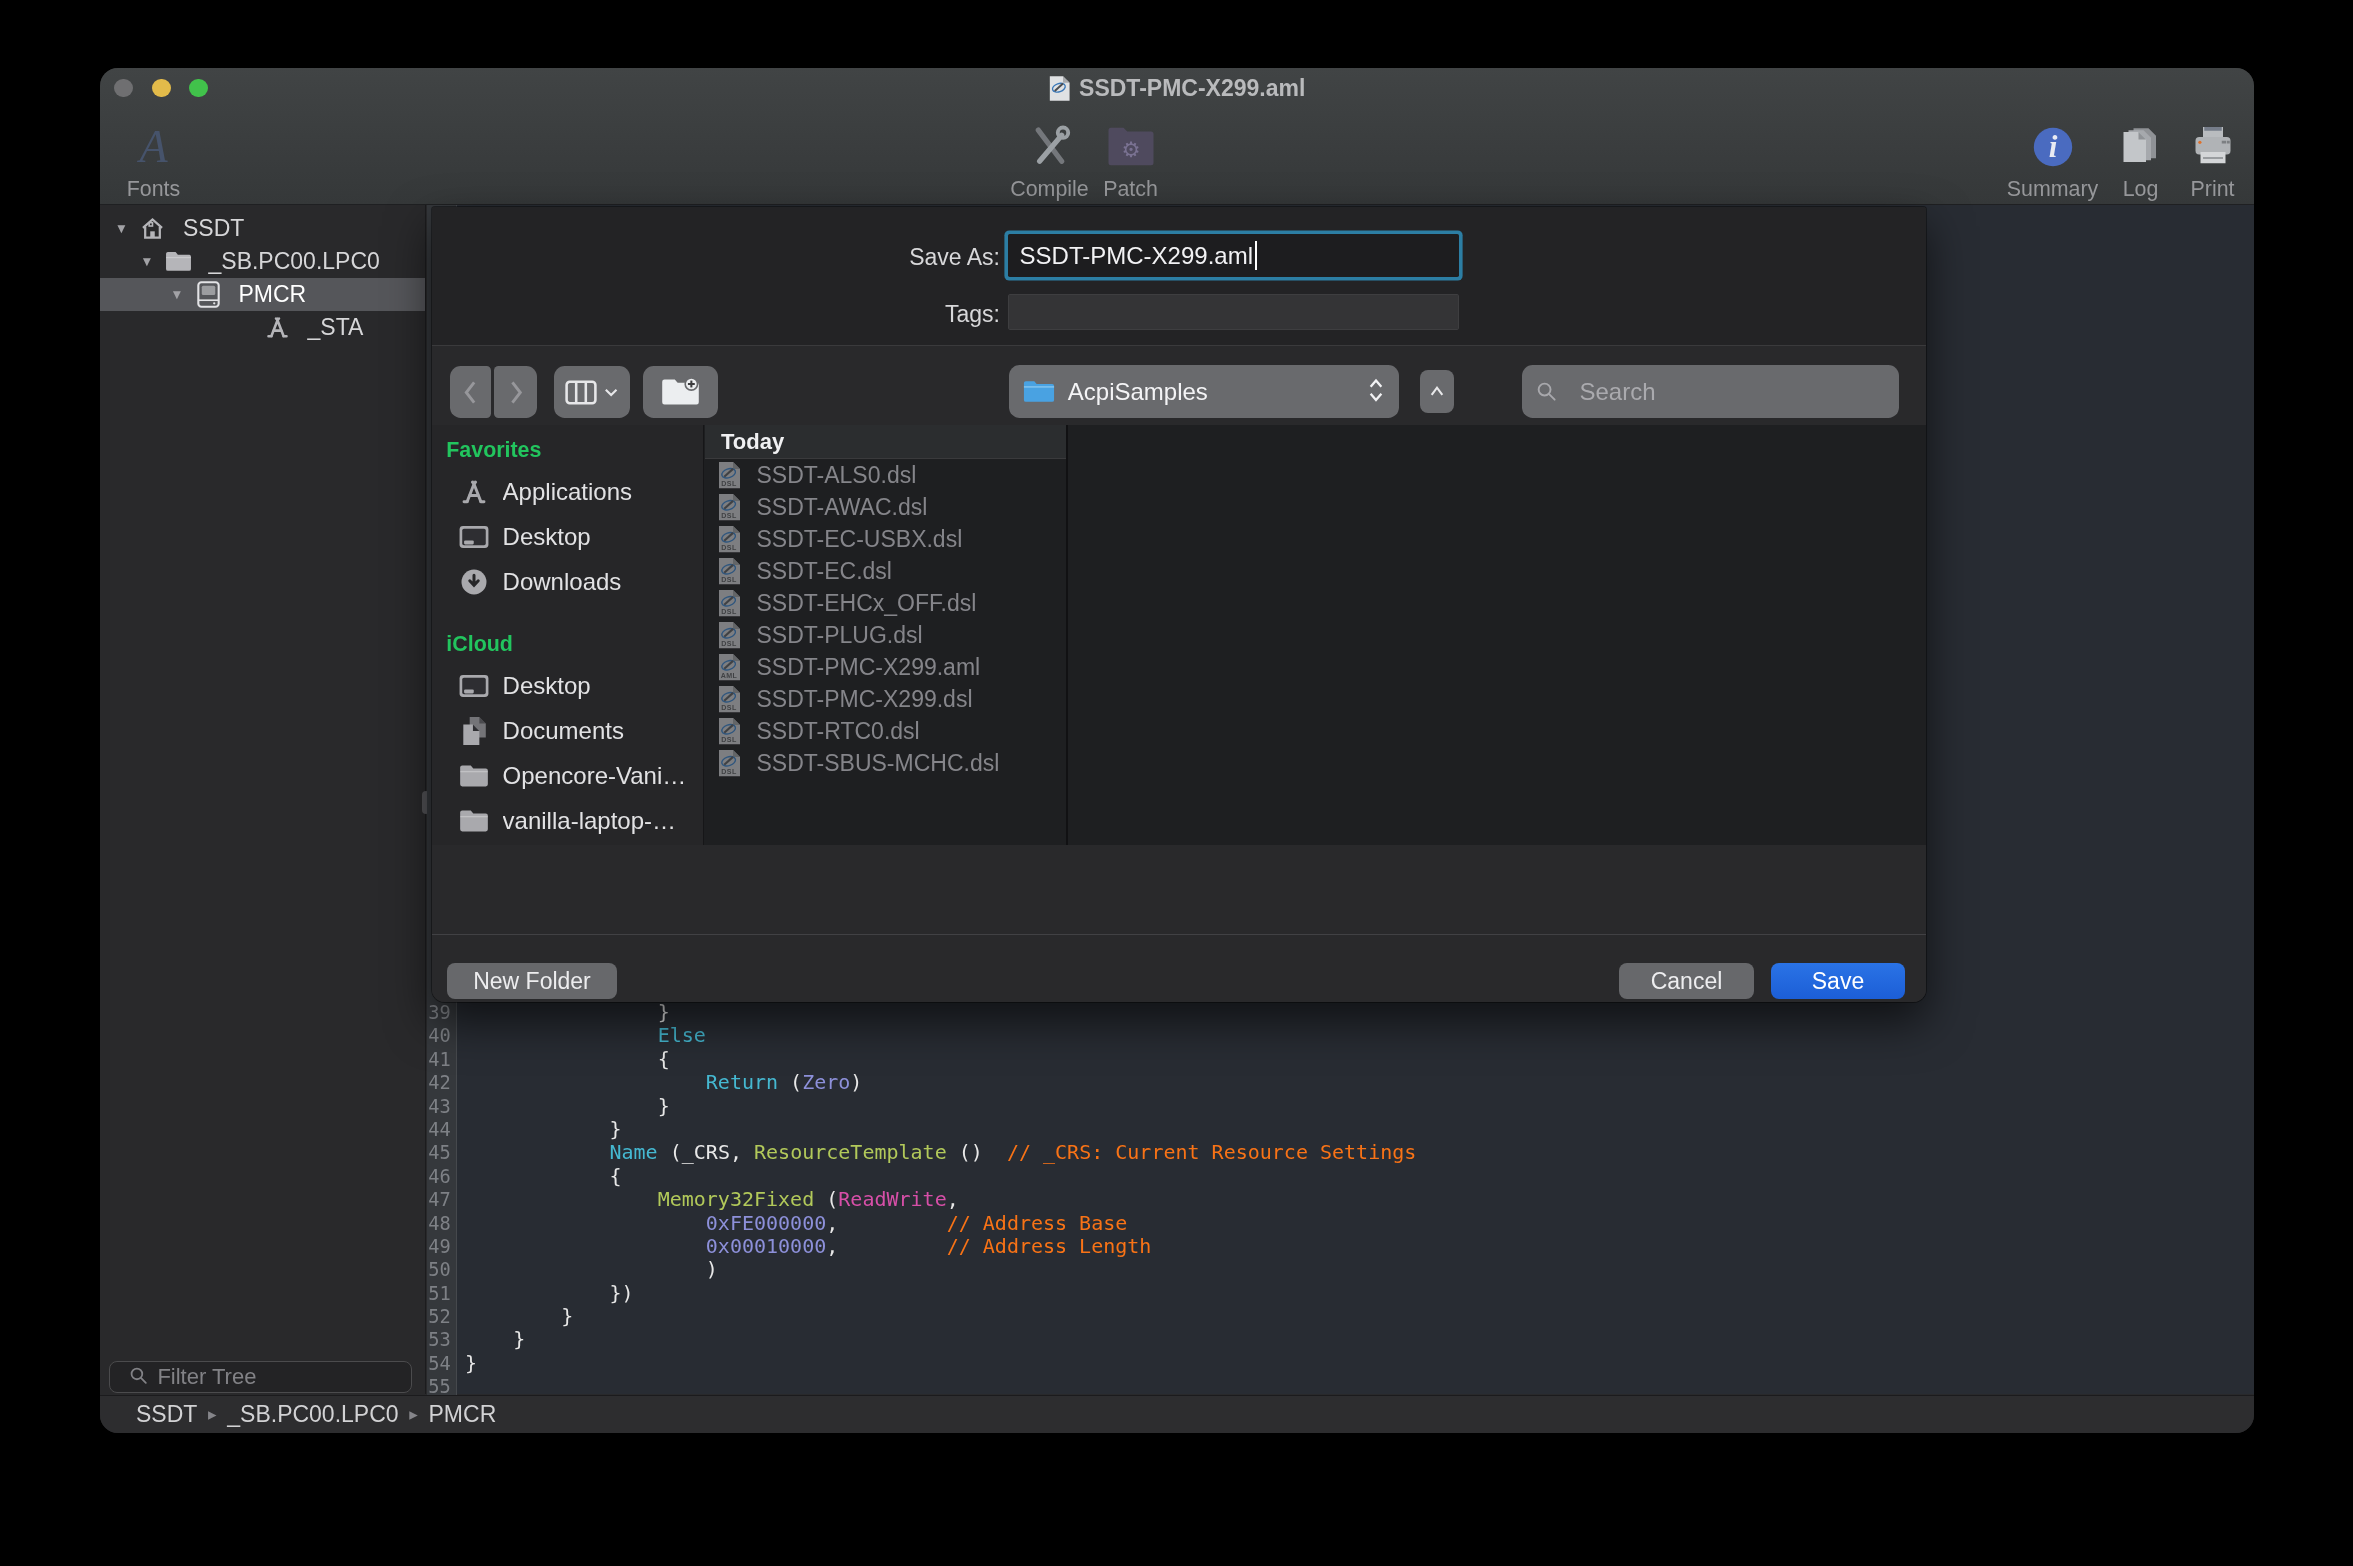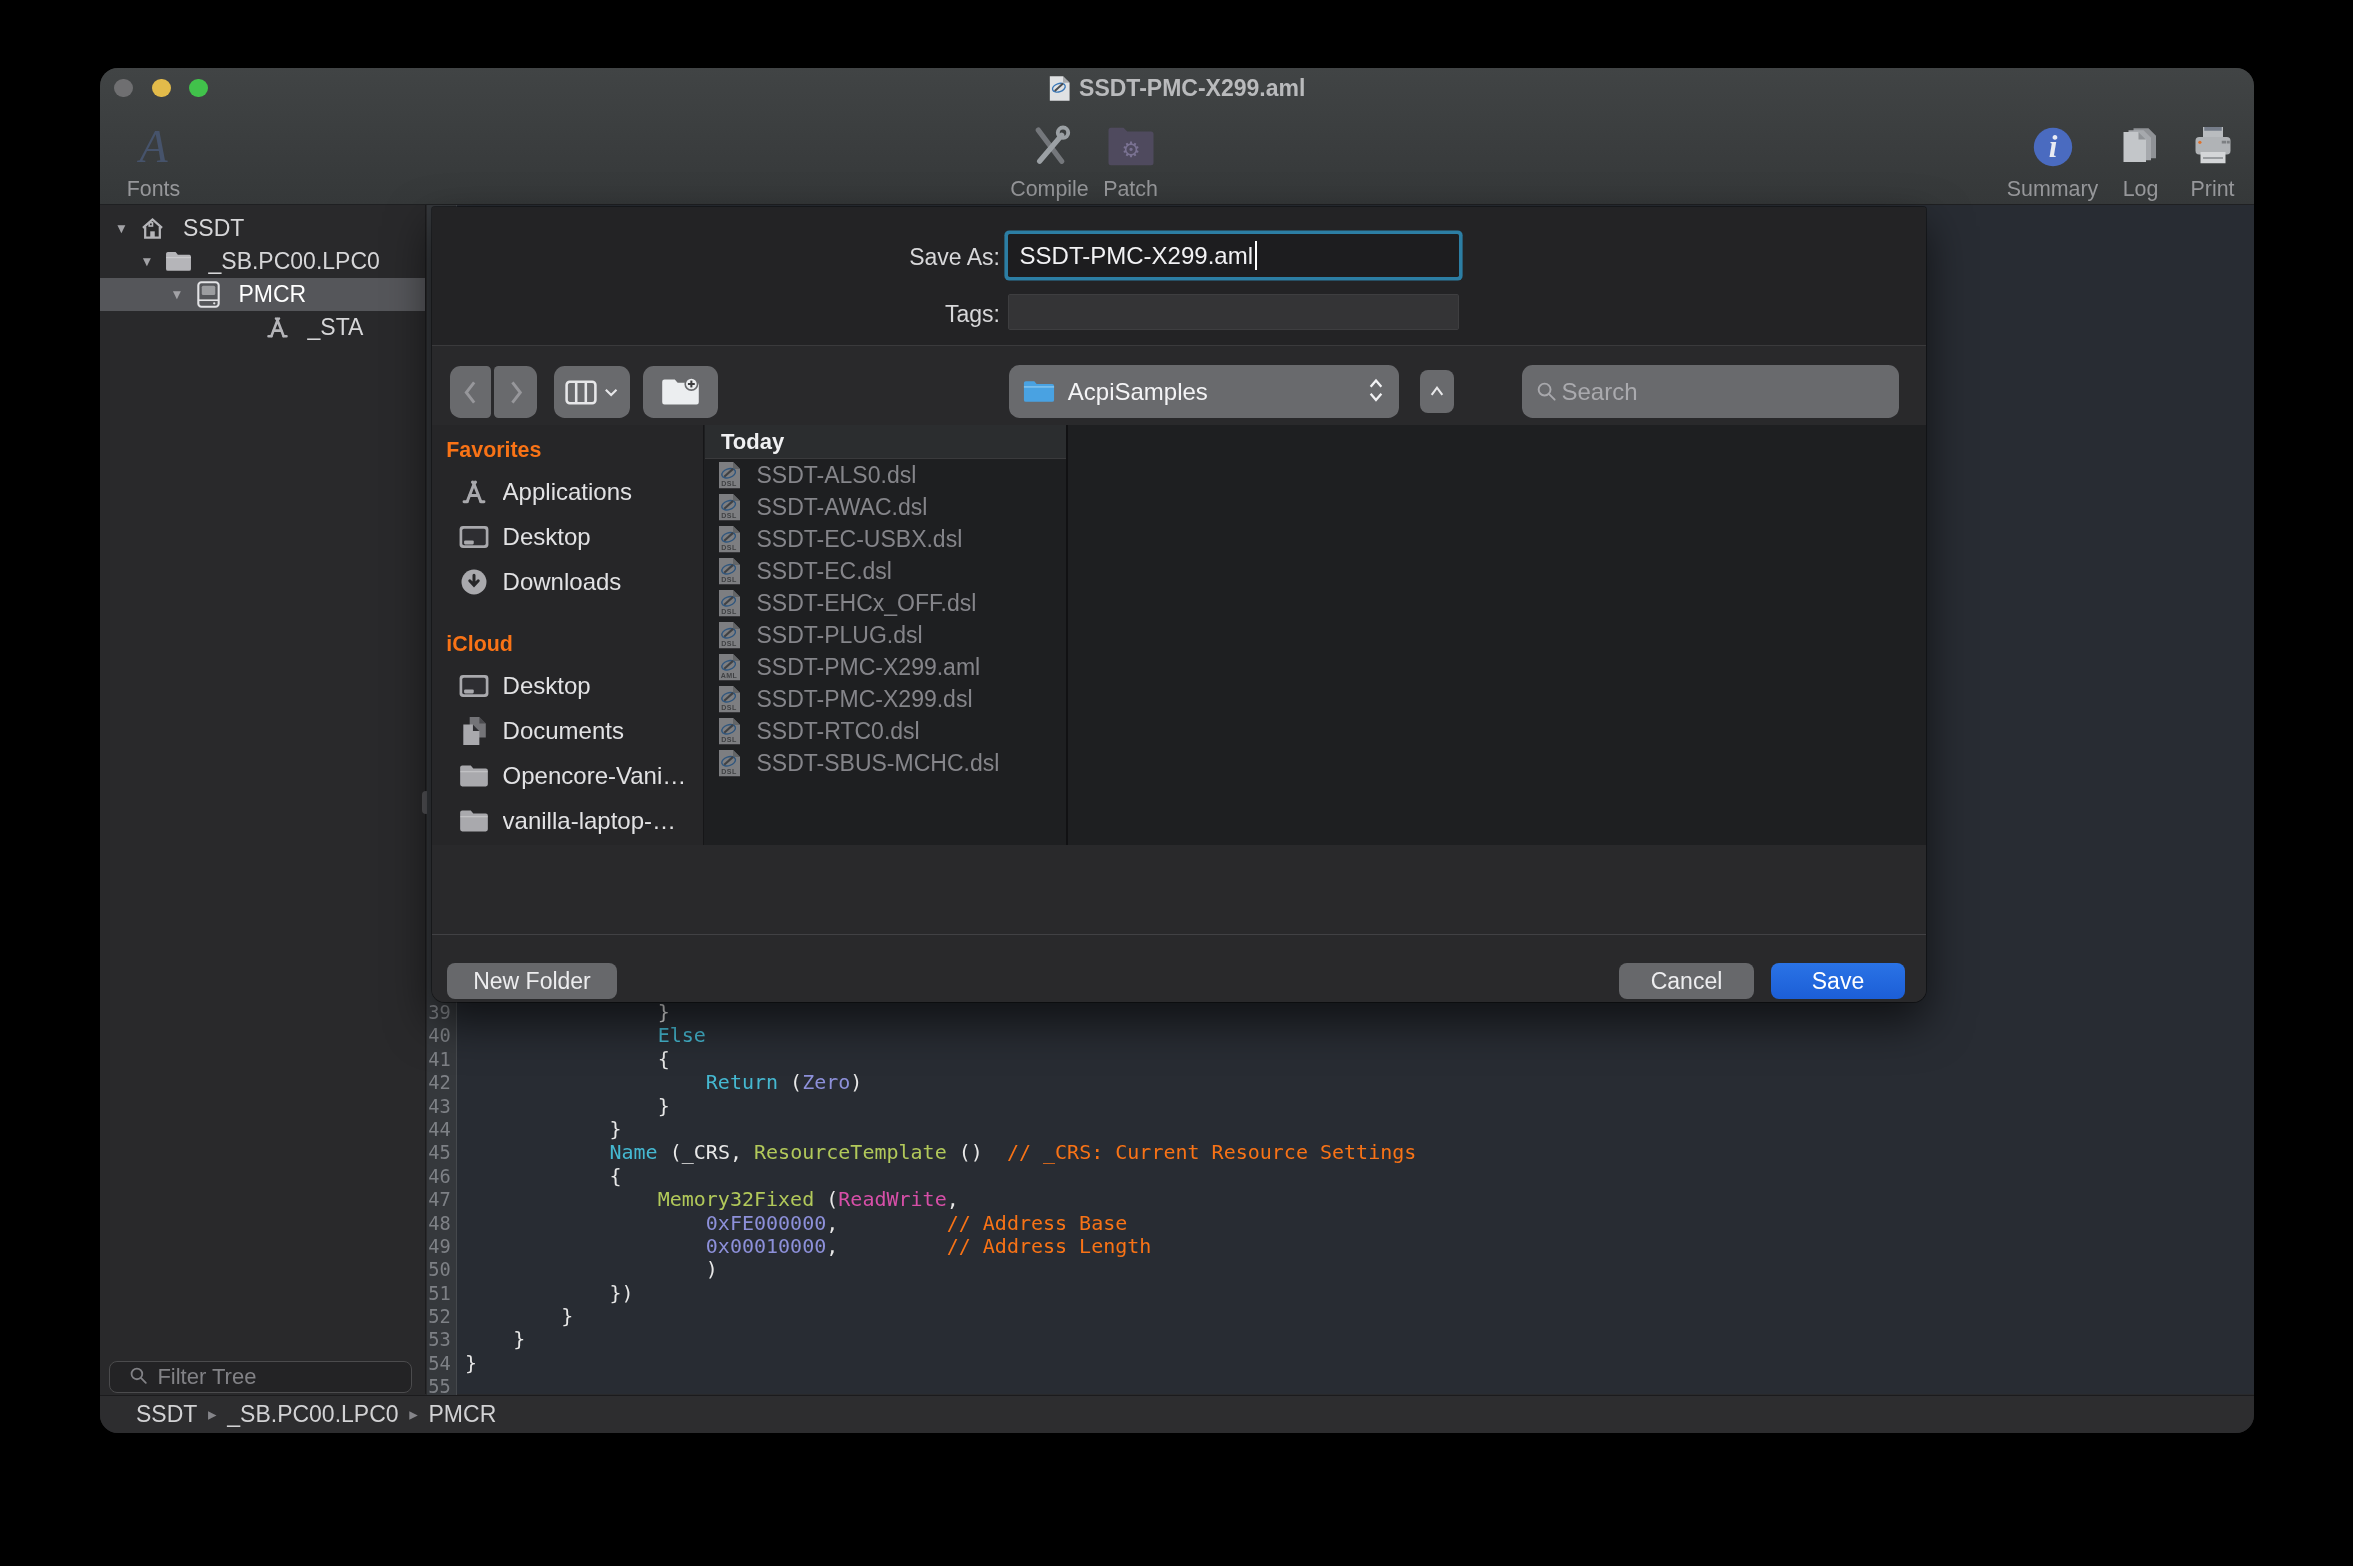--- a/index.html
+++ b/index.html
@@ -92,27 +92,27 @@
   .btn-view { left:122px; width:76px; gap:7.1px; }
   .btn-newfolder-ico { left:211px; width:75px; }
 
   .loc-popup { position:absolute; left:577px; top:158px; width:390px; height:53px; background:#696a6d;
                border-radius:10.7px; display:flex; align-items:center; padding:0 14.3px; }
   .loc-popup .txt { font-size:24px; color:#f4f4f6; margin-left:12.5px; }
   .loc-popup .chevs { margin-left:auto; }
   .up-btn { position:absolute; left:988px; top:163px; width:34px; height:43px; background:#696a6d;
             border-radius:8px; display:flex; align-items:center; justify-content:center; }
   .search-field { position:absolute; left:1090px; top:158px; width:377px; height:53px; background:#696a6d;
-                  border-radius:10.7px; display:flex; align-items:center; padding-left:12.5px; gap:4px; }
+                  border-radius:10.7px; display:flex; align-items:center; padding-left:12.5px; gap:22px; }
   .search-field .ph { font-size:24px; color:#aaaaae; }
 
   .browser { position:absolute; left:0; top:218px; width:100%; height:420px; background:#1e1f21; }
   .fav-pane { position:absolute; left:0; top:0; width:272px; height:100%; background:#262628;
               border-right:0.9px solid #161618; padding-top:12.5px; overflow:hidden; }
-  .fav-sec-title { padding-left:14.3px; height:32px; font-size:21.4px; font-weight:600; color:#f97316; display:flex; align-items:flex-start; }
+  .fav-sec-title { padding-left:14.3px; height:32px; font-size:21.4px; font-weight:600; color:#22c55e; display:flex; align-items:flex-start; }
   .fav-row { height:45px; display:flex; align-items:center; padding-left:25px; color:#e2e2e4; font-size:24px; white-space:nowrap; }
   .fav-row .icon { width:34px; height:34px; color:#a9a9ad; display:flex; align-items:center; justify-content:center; flex:0 0 34px; }
   .fav-row .icon svg { width:30px; height:30px; }
   .fav-row .lbl { margin-left:11.6px; overflow:hidden; text-overflow:ellipsis; max-width:192px; }
   .fav-gap { height:27px; }
 
   .file-col { position:absolute; left:273px; top:0; width:362px; height:100%; }
   .group-hdr { height:34px; background:#2b2d2f; border-bottom:0.9px solid #3a3a3c;
                display:flex; align-items:center; padding-left:16px; font-size:22px; font-weight:700; color:#f0f0f2; }
   .file-row { height:32px; display:flex; align-items:center; padding-left:12.5px; }

